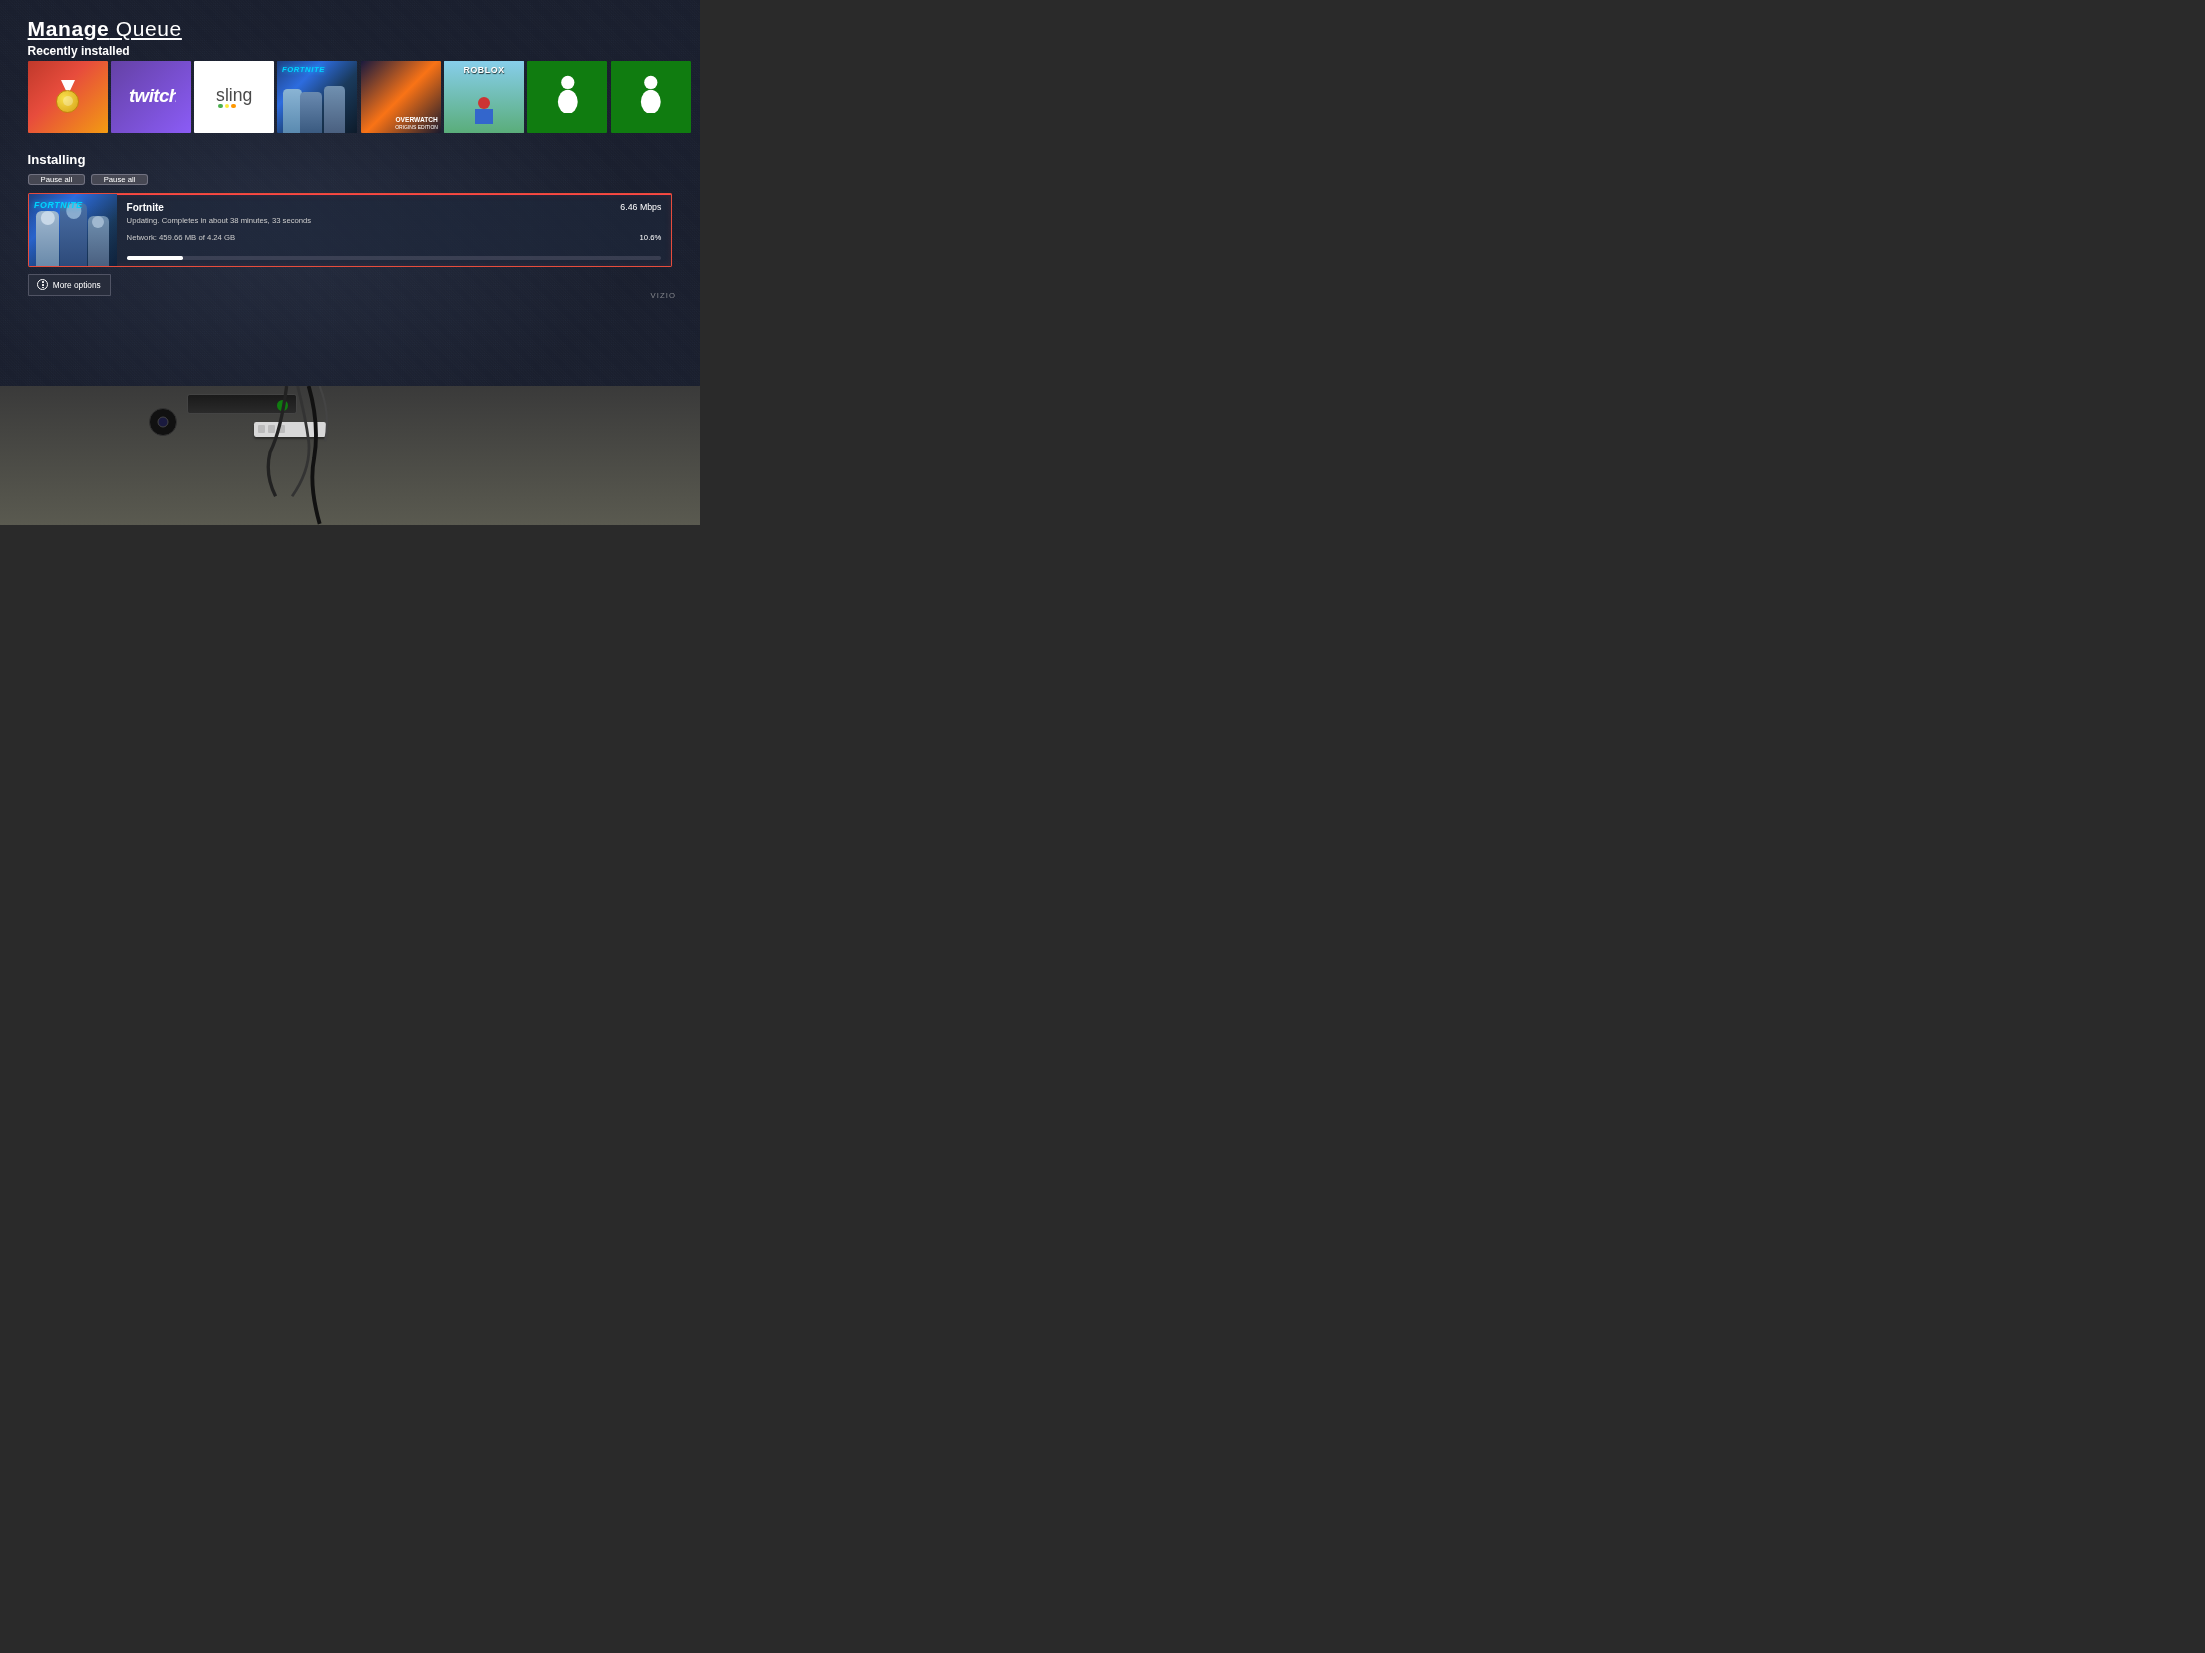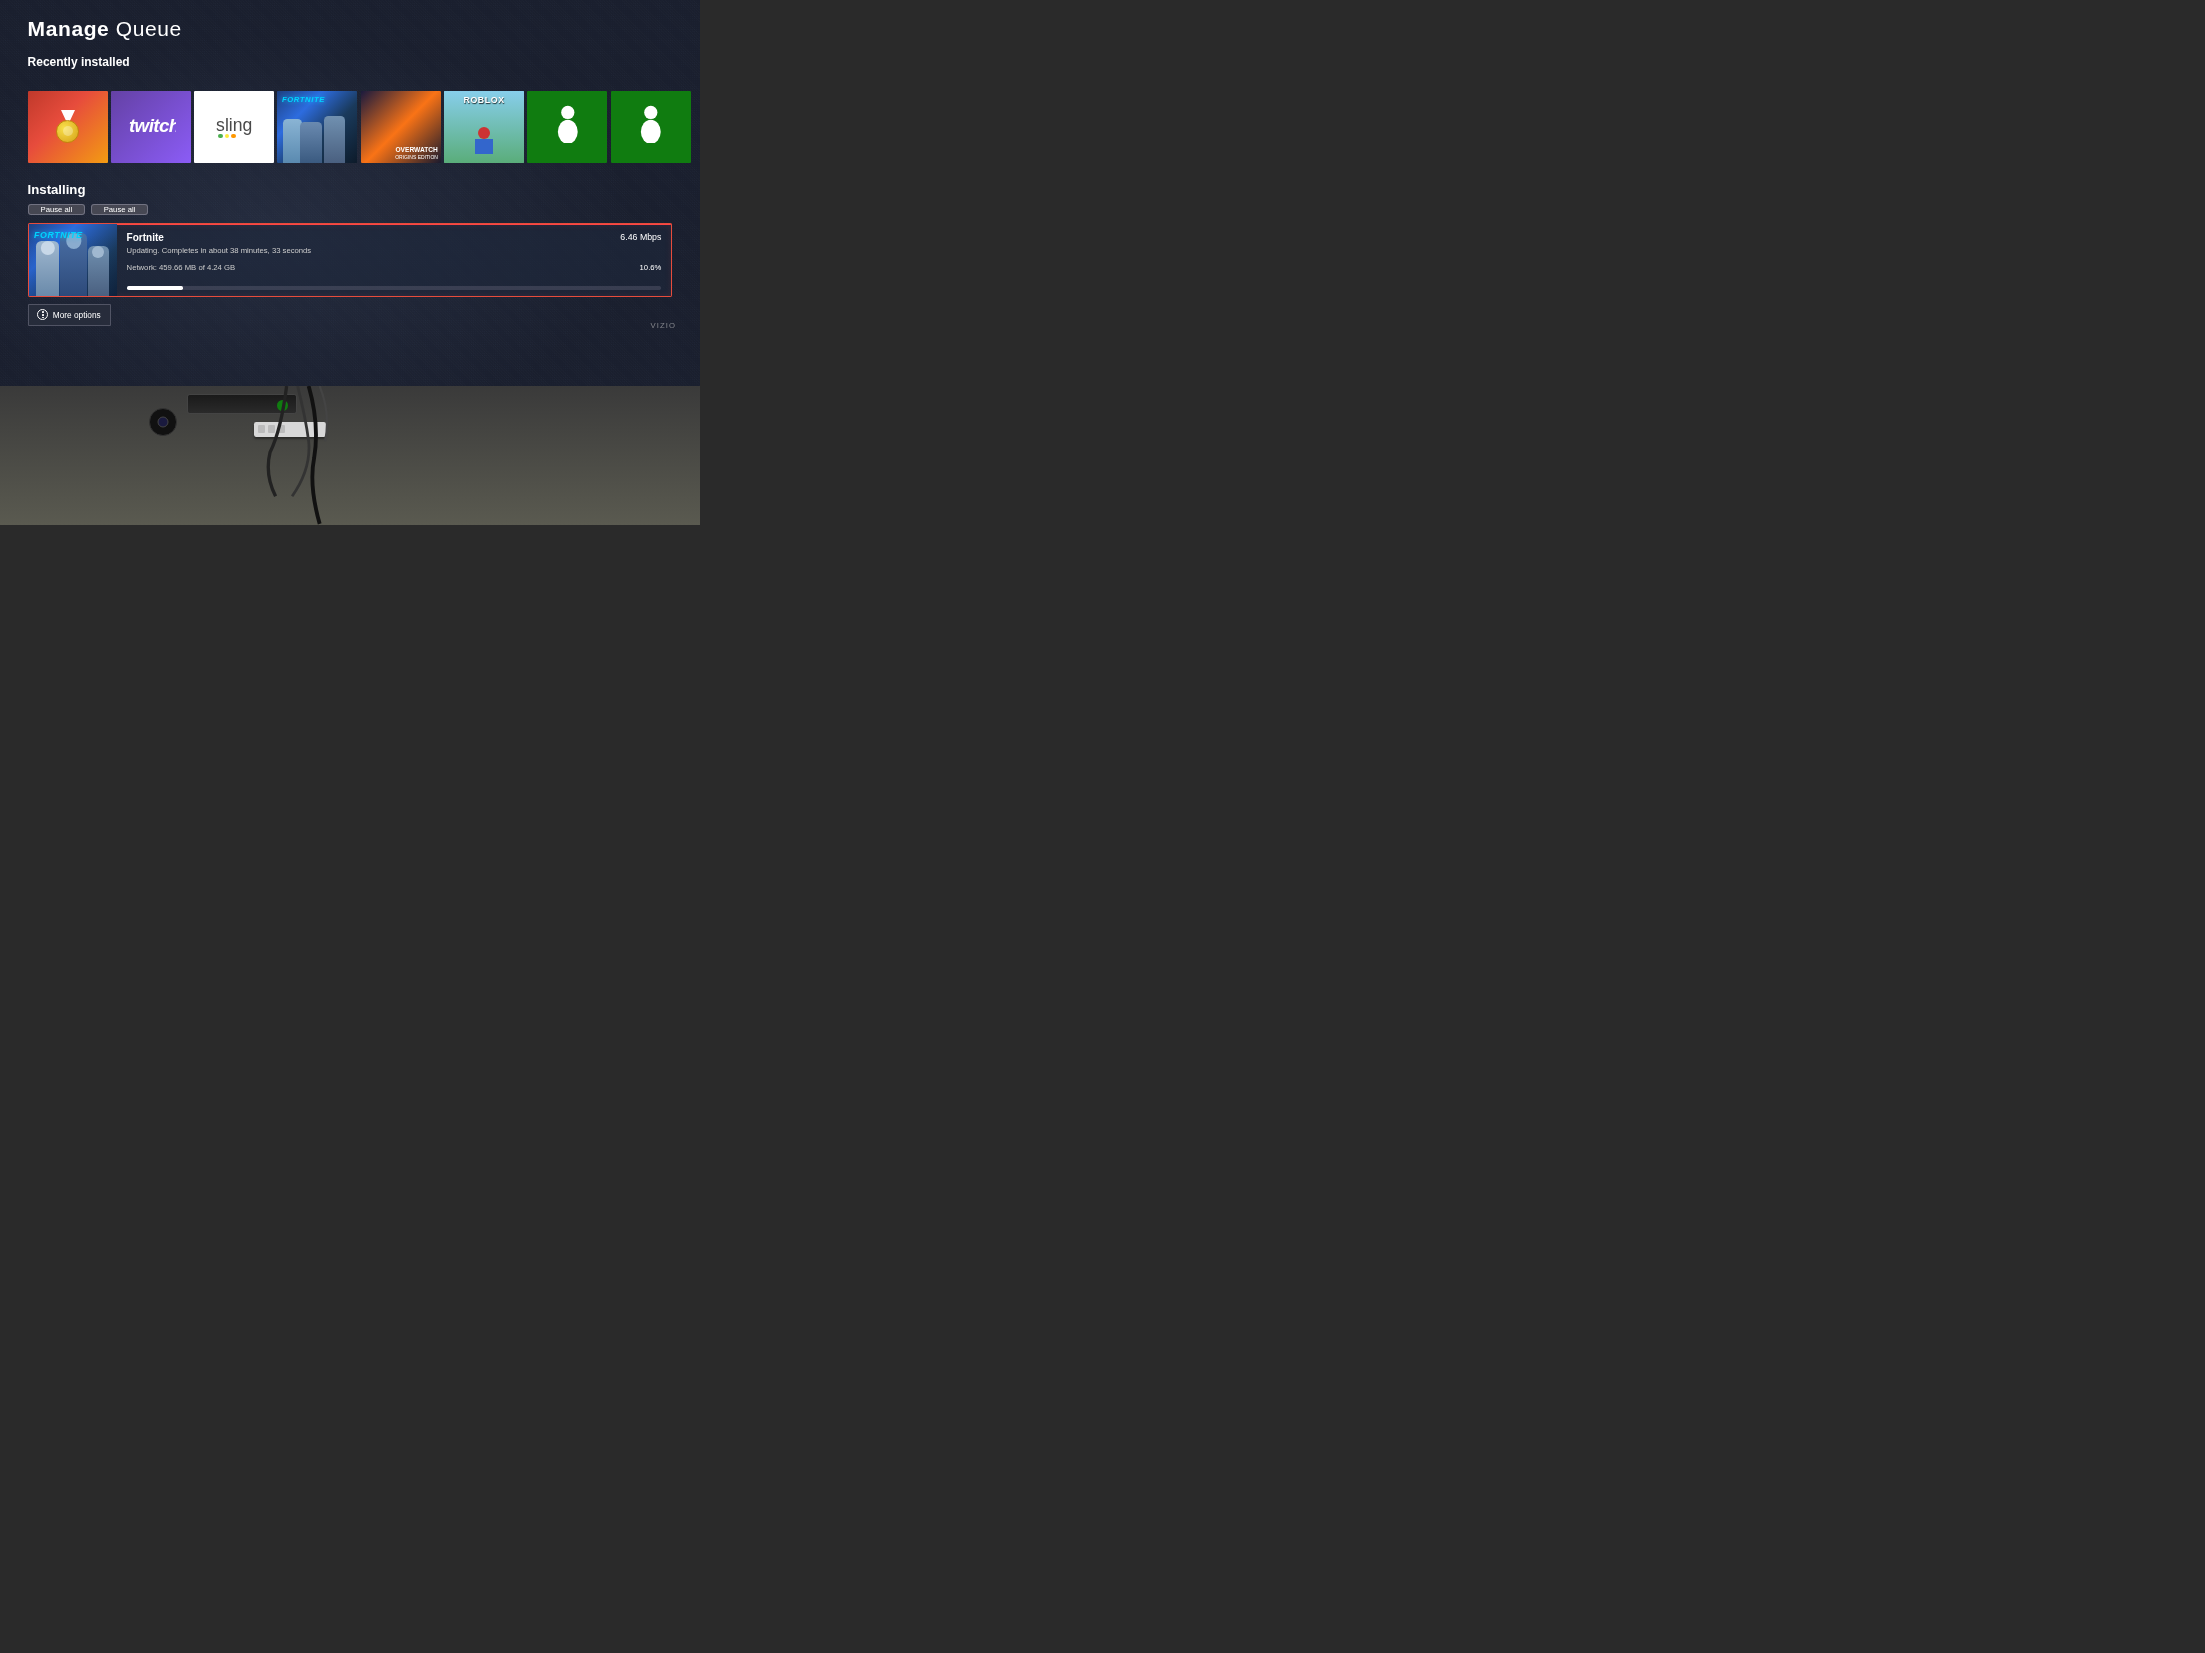--- a/index.html
+++ b/index.html
@@ -48,34 +48,35 @@
       position: relative;
       z-index: 1;
       padding: 16.5px 27.6px 11px 27.6px;
     }
 
     
     .page-title {
       font-size: 21px;
       color: white;
       font-weight: 300;
-      margin-bottom: 14px;
+      margin-bottom: 3px;
       letter-spacing: 0.6px;
+      text-decoration: underline;
     }
 
     .page-title .bold {
       font-weight: 700;
     }
 
     
     .section-header {
       font-size: 12px;
       color: white;
       font-weight: 700;
-      margin-bottom: 22px;
+      margin-bottom: 3px;
     }
 
     
     .tiles-row {
       display: flex;
       gap: 3.3px;
       margin-bottom: 19.3px;
       height: 72px;
     }
 

